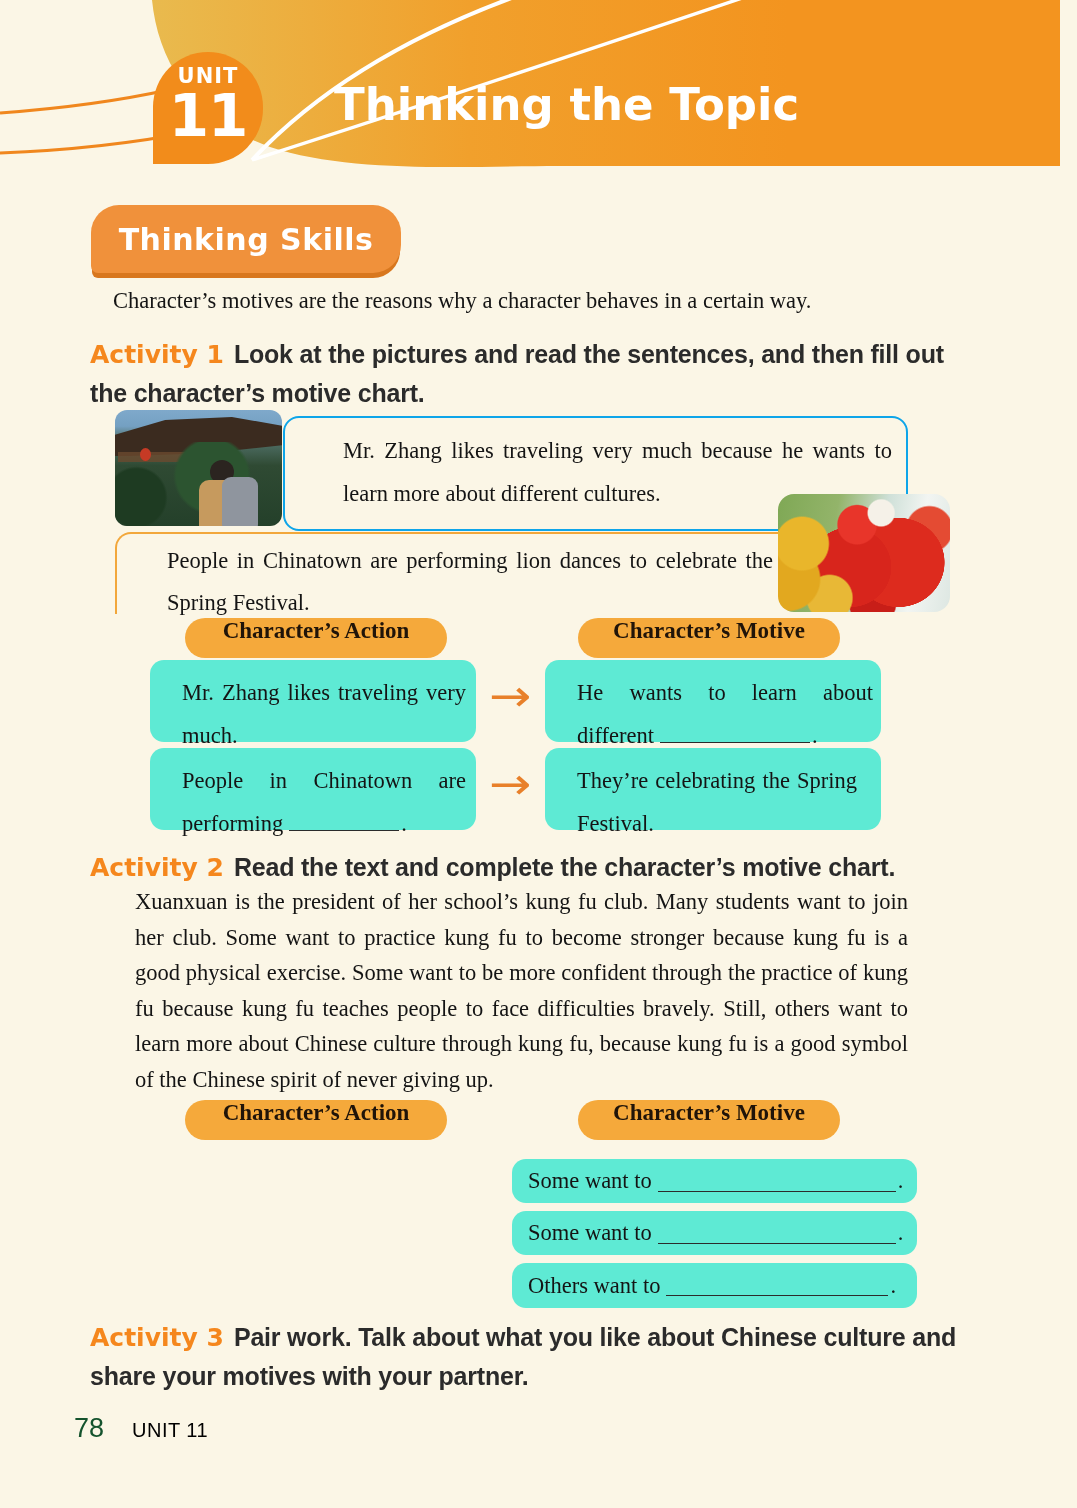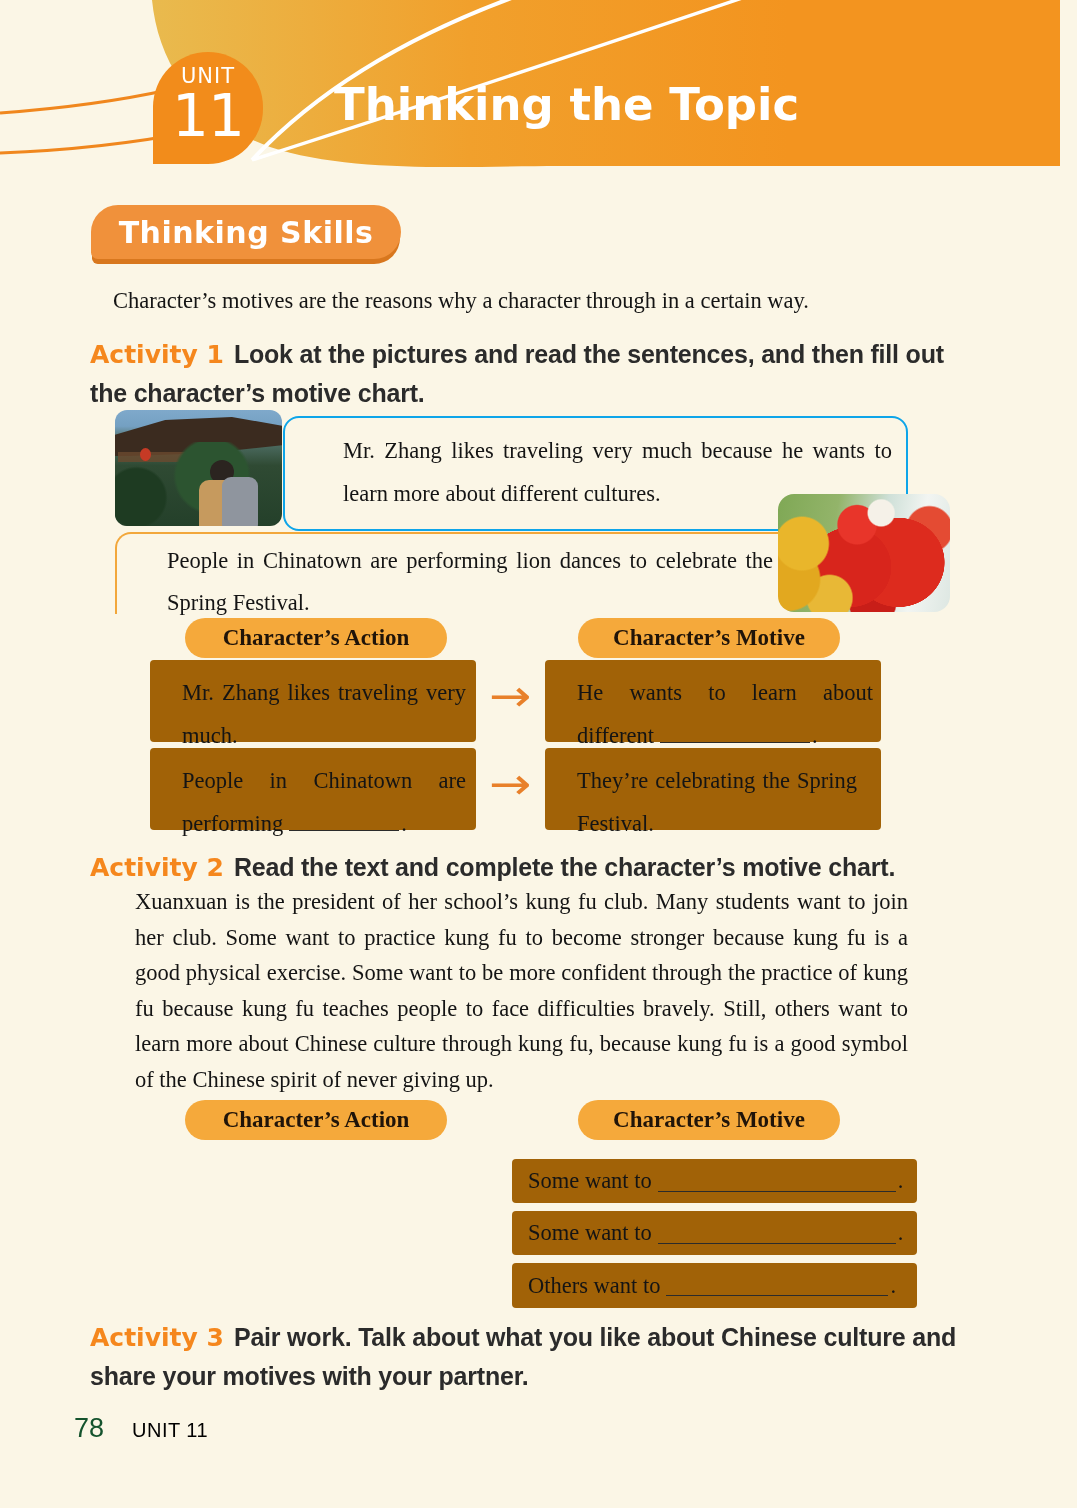--- a/index.html
+++ b/index.html
@@ -10,33 +10,33 @@
     overflow:hidden;
     font-family:"Liberation Serif", serif;
     color:#181512;
   }
   
   .header-svg{position:absolute;left:0;top:0;}
   .unit-badge{
     position:absolute;left:153px;top:52px;width:110px;height:112px;
     background:#F28C1B;border-radius:55px 55px 55px 0;
     color:#fff;text-align:center;
-    font-family:"DejaVu Sans", sans-serif;font-weight:normal;
+    font-family:"DejaVu Sans", sans-serif;font-weight:bold;
     z-index:3;
   }
   .unit-badge .unit-word{display:block;margin-top:14px;font-size:21px;letter-spacing:1px;line-height:1;}
   .unit-badge .unit-num{display:block;font-size:58px;line-height:1.02;letter-spacing:-1px;}
   .page-title{
     position:absolute;left:334px;top:78px;
     font-family:"DejaVu Sans", sans-serif;font-weight:bold;
     font-size:45px;color:#FFFFFF;letter-spacing:0px;z-index:3;
   }
   
   .ts-badge{
-    position:absolute;left:91px;top:205px;width:310px;height:54px;
+    position:absolute;left:91px;top:205px;width:310px;height:68px;
     background:#F0913B;border-radius:28px 28px 28px 7px;
     box-shadow:0 6px 0 -1px #D8771E;
     display:flex;align-items:center;justify-content:center;
   }
   .ts-badge-label{
     font-family:"DejaVu Sans", sans-serif;font-weight:bold;
     font-size:30px;color:#FFFFFF;letter-spacing:0.5px;
   }
   .ts-subtitle{
     position:absolute;left:426px;top:213px;
@@ -90,25 +90,25 @@
   .bubble1-text{margin:11px 14px 0 58px;font-size:22.5px;line-height:43px;text-align:justify;color:#141414;}
   .bubble2{
     position:absolute;left:115px;top:532px;width:798px;height:82px;
     border-top:2px solid #F2A73B;border-left:2px solid #F2A73B;
     border-top-left-radius:16px;z-index:2;box-sizing:border-box;
   }
   .bubble2-text{margin:6px 140px 0 50px;font-size:22.5px;line-height:42px;text-align:justify;color:#141414;}
   
   .pill{
     position:absolute;width:262px;height:40px;background:#F5A93B;border-radius:20px;
-    display:flex;align-items:center;justify-content:center;
+    display:flex;justify-content:center;
     font-family:"Liberation Serif", serif;font-weight:bold;font-size:23px;color:#201409;
   }
   .lightbox{
-    position:absolute;background:#a16207;border-radius:4px;box-sizing:border-box;
+    position:absolute;background:#5eead4;border-radius:14px;box-sizing:border-box;
     font-size:22.5px;color:#141414;
   }
   .lb-pad{padding:11px 10px 0 32px;line-height:43px;text-align:justify;}
   .arrow{
     position:absolute;width:48px;text-align:center;
     font-family:"DejaVu Sans", sans-serif;font-size:44px;color:#E8802A;line-height:1;
     transform:scaleX(1.15);
   }
   .blank{display:inline-block;border-bottom:1.6px solid #2B2B2B;height:20px;vertical-align:baseline;margin:0 2px 0 6px;}
   
@@ -147,21 +147,21 @@
     <span class="unit-word">UNIT</span>
     <span class="unit-num">11</span>
   </div>
 
   <div class="page-title">Thinking the Topic</div>
 
   <div class="ts-badge">
     <span class="ts-badge-label">Thinking Skills</span>
   </div>
 
-  <div class="intro-line">Character’s motives are the reasons why a character through in a certain way.</div>
+  <div class="intro-line">Character’s motives are the reasons why a character behaves in a certain way.</div>
 
   <div class="act-head" style="top:335px;">
     <span class="act-label">Activity 1</span><span>Look at the pictures and read the sentences, and then fill out the character’s motive chart.</span>
   </div>
 
   <div class="bubble1">
     <div class="bubble1-text">Mr. Zhang likes traveling very much because he wants to learn more about different cultures.</div>
   </div>
 
   <div class="photo photo-temple">

